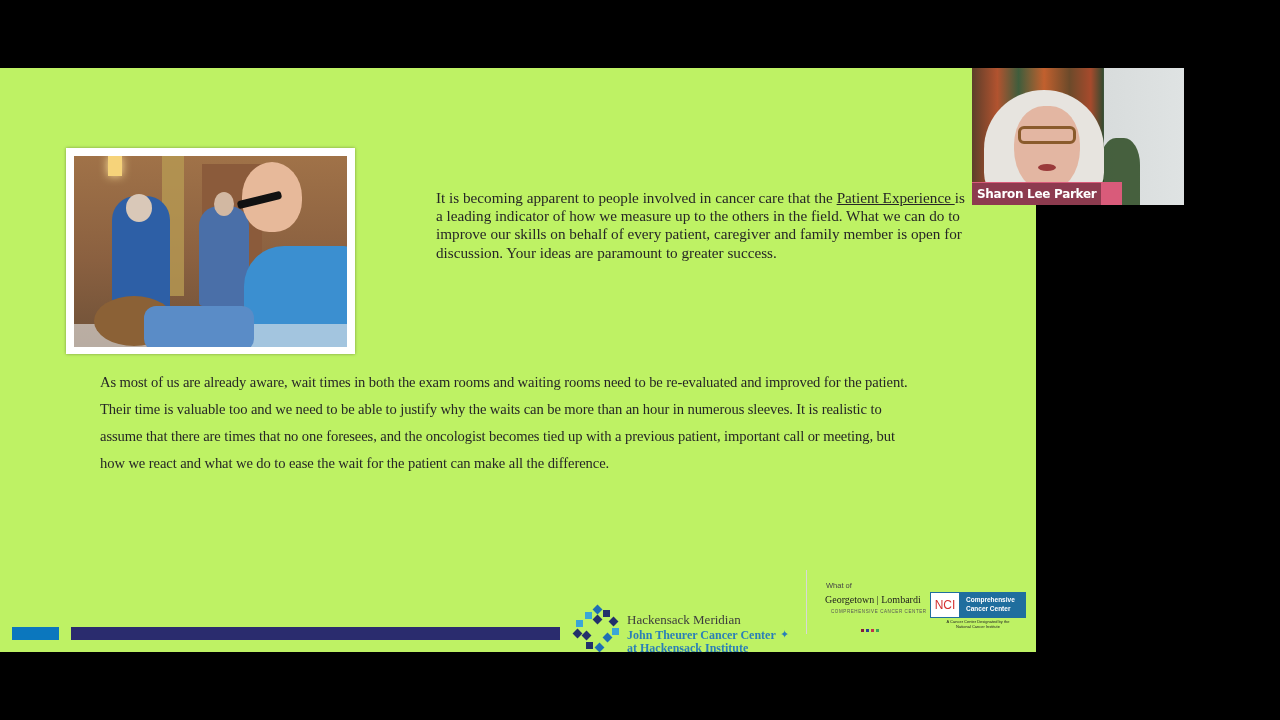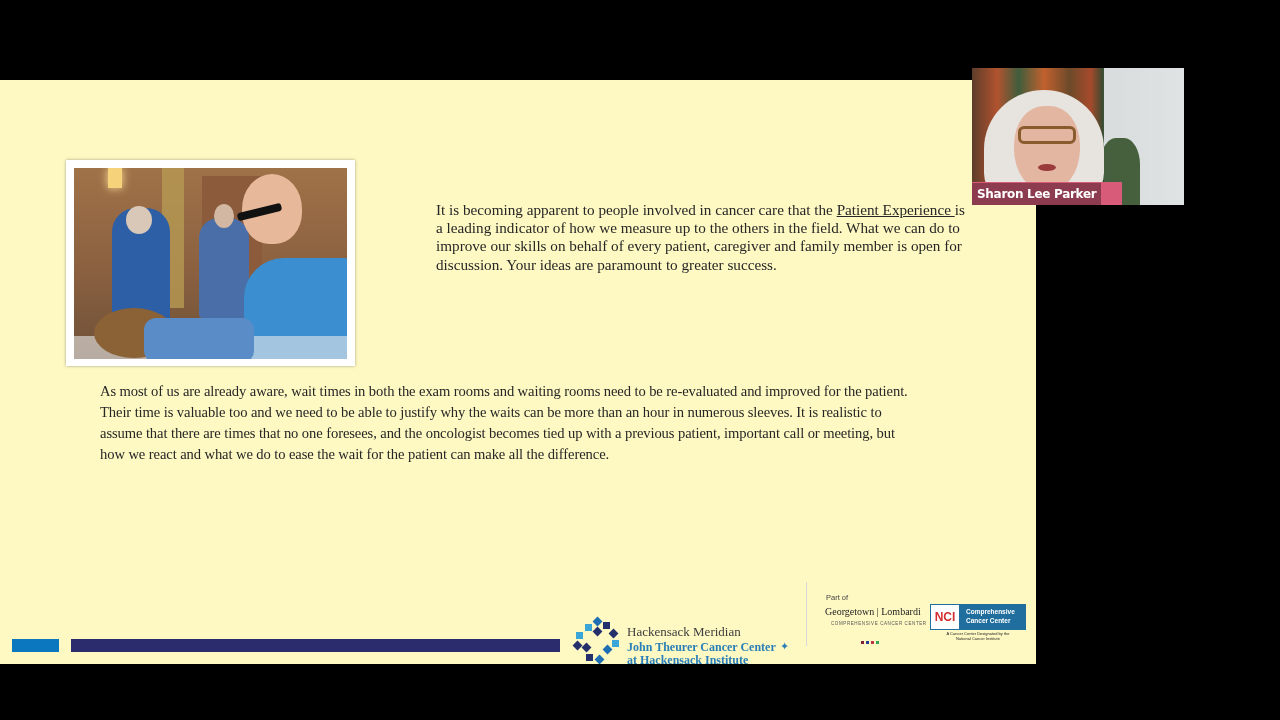--- a/index.html
+++ b/index.html
@@ -1,56 +1,56 @@
 <!DOCTYPE html>
 <html><head>
 <meta charset="utf-8">
 <style>
   html, body { margin:0; padding:0; }
   body { width:1280px; height:720px; background:#000; position:relative; overflow:hidden; font-family:"Liberation Serif", serif; }
-  .slide { position:absolute; left:0; top:80px; width:1036px; height:584px; background:#fef9c3; overflow:hidden; }
+  .slide { position:absolute; left:0; top:68px; width:1036px; height:584px; background:#bef264; overflow:hidden; }
   .photo-frame { position:absolute; left:66px; top:80px; width:289px; height:206px; background:#fff; box-shadow:0 0 3px rgba(0,0,0,0.35); }
   .photo { position:absolute; left:8px; top:8px; width:273px; height:191px; overflow:hidden;
     background: linear-gradient(180deg,#a07248 0%,#8a6040 55%,#6e5138 100%); }
   .p-curtain { position:absolute; left:88px; top:0; width:22px; height:140px; background:#b69a52; opacity:.8; }
   .p-lamp { position:absolute; left:34px; top:0; width:14px; height:20px; background:#f6d37a; box-shadow:0 0 10px #ffe29a; }
   .p-door { position:absolute; left:128px; top:8px; width:60px; height:150px; background:#8b5b3b; }
   .p-nurse1 { position:absolute; left:38px; top:40px; width:58px; height:120px; background:#2d5fa6; border-radius:24px 24px 4px 4px; }
   .p-nurse1-head { position:absolute; left:52px; top:38px; width:26px; height:28px; background:#d9c8b8; border-radius:50%; }
   .p-nurse2 { position:absolute; left:125px; top:50px; width:50px; height:100px; background:#4a6fa8; border-radius:20px 20px 4px 4px; }
   .p-nurse2-head { position:absolute; left:140px; top:36px; width:20px; height:24px; background:#d2b8a2; border-radius:50%; }
   .p-doc { position:absolute; left:170px; top:90px; width:110px; height:110px; background:#3b8fd0; border-radius:40px 10px 0 0; }
   .p-doc-head { position:absolute; left:168px; top:6px; width:60px; height:70px; background:#e7b99a; border-radius:50% 50% 45% 45%; }
   .p-glasses { position:absolute; left:163px; top:40px; width:45px; height:8px; background:#111; border-radius:3px; transform:rotate(-14deg); }
   .p-patient { position:absolute; left:20px; top:140px; width:80px; height:50px; background:#8b6136; border-radius:50%; }
   .p-drape { position:absolute; left:70px; top:150px; width:110px; height:45px; background:#5a8cc7; border-radius:12px; }
   .p-sheet { position:absolute; left:0; top:168px; width:273px; height:30px; background:#e9e9ea; opacity:.6; }
 
   .text-right { position:absolute; left:436px; top:121px; width:530px; font-size:15.2px; line-height:18.2px; color:#262626; }
   .text-right .ul { text-decoration:underline; }
-  .text-body { position:absolute; left:100px; top:301px; width:820px; font-size:14.6px; line-height:21px; color:#262626; letter-spacing:-0.1px; }
+  .text-body { position:absolute; left:100px; top:301px; width:820px; font-size:14.6px; line-height:27px; color:#262626; letter-spacing:-0.1px; }
 
   .bar-small { position:absolute; left:12px; top:559px; width:47px; height:13px; background:#0b77be; }
   .bar-long { position:absolute; left:71px; top:559px; width:489px; height:13px; background:#2a2c6e; }
 
   .logo-hm { position:absolute; left:574px; top:500px; width:225px; height:66px;margin-top:36px; }
   .logo-mark { position:absolute; left:0; top:2px; width:46px; height:46px; }
   .logo-mark i { position:absolute; width:7px; height:7px; }
   .hm-line1 { position:absolute; left:53px; top:8px; font-size:13px; color:#3d3d3d; white-space:nowrap; }
   .hm-line2, .hm-line3, .hm-line4 { position:absolute; left:53px; font-size:12px; color:#2a7fb8; white-space:nowrap; line-height:13px;font-weight:bold; }
   .hm-line2 { top:25px; } .hm-line3 { top:38px; } .hm-line4 { top:51px; }
   .hm-sprout { position:absolute; left:206px; top:24px; font-size:11px; color:#2a7fb8; }
   .divider { position:absolute; left:806px; top:502px; width:1px; height:64px; background:#d8d8d8; }
   .part-of { position:absolute; left:826px; top:513px; font-size:7.5px; color:#444; font-family:"Liberation Sans", sans-serif; }
   .gtown { position:absolute; left:825px; top:526px; font-size:10px; color:#1d1d1d; white-space:nowrap; }
   .gtown-sub { position:absolute; left:831px; top:541px; font-size:4.5px; color:#555; letter-spacing:.6px; font-family:"Liberation Sans", sans-serif; white-space:nowrap; }
   .gtown-dots { position:absolute; left:861px; top:550px; }
   .gtown-dots span { display:inline-block; width:3px; height:3px; margin-right:2px; }
   .nci { position:absolute; left:930px; top:524px; width:96px; height:26px; background:#1f6e9e; }
-  .nci-box { position:absolute; left:0; top:0; width:30px; height:26px; background:#fff; border:1px solid #1f6e9e; box-sizing:border-box; color:#d32f2f; font-family:"Liberation Sans", sans-serif; font-weight:bold; font-size:12px; line-height:24px; text-align:center; }
+  .nci-box { position:absolute; left:0; top:0; width:30px; height:26px; background:#fff; border:1px solid #1f6e9e; box-sizing:border-box; color:#d32f2f; font-family:"Liberation Sans", sans-serif; font-weight:normal; font-size:12px; line-height:24px; text-align:center; }
   .nci-text { position:absolute; left:36px; top:4px; color:#fff; font-family:"Liberation Sans", sans-serif; font-size:6.5px; font-weight:bold; line-height:8.5px; }
   .nci-sub { position:absolute; left:930px; top:551px; width:96px; text-align:center; font-family:"Liberation Sans", sans-serif; font-size:4px; line-height:5px; color:#222; }
 
   .video-tile { position:absolute; left:972px; top:68px; width:212px; height:137px; overflow:hidden;
     background: linear-gradient(90deg,#5c3d2a 0%,#b2532f 12%,#3f5d3c 22%,#c2602e 34%,#6c4a2a 46%,#a64a2c 56%,#334a30 62%,#d8dcdc 62.5%,#dfe3e3 100%); }
   .v-hair { position:absolute; left:12px; top:22px; width:120px; height:118px; background:#e7e4df; border-radius:50% 50% 30% 30%; }
   .v-face { position:absolute; left:42px; top:38px; width:66px; height:86px; background:#e3b6a2; border-radius:45% 45% 50% 50%; }
   .v-glasses { position:absolute; left:46px; top:58px; width:58px; height:18px; border:3px solid #8a5b2c; border-radius:6px; box-sizing:border-box; }
   .v-mouth { position:absolute; left:66px; top:96px; width:18px; height:7px; background:#9a3a3a; border-radius:50%; }
   .v-body { position:absolute; left:0; top:114px; width:150px; height:30px; background:#d95b7a; }
@@ -106,21 +106,21 @@
     </div>
     <div class="hm-line1">Hackensack Meridian</div>
     <div class="hm-line2">John Theurer Cancer Center</div>
     <div class="hm-line3">at Hackensack Institute</div>
     <div class="hm-line4">Patient Center</div>
     <div class="hm-sprout">✦</div>
   </div>
 
   <div class="divider"></div>
 
-  <div class="part-of">Part of</div>
+  <div class="part-of">What of</div>
   <div class="gtown">Georgetown | Lombardi</div>
   <div class="gtown-sub">COMPREHENSIVE CANCER CENTER</div>
   <div class="gtown-dots">
     <span style="background:#8a1d3a"></span><span style="background:#2a3f8f"></span><span style="background:#c2334a"></span><span style="background:#3aa35a"></span>
   </div>
 
   <div class="nci">
     <div class="nci-box">NCI</div>
     <div class="nci-text">
       <div>Comprehensive</div>

